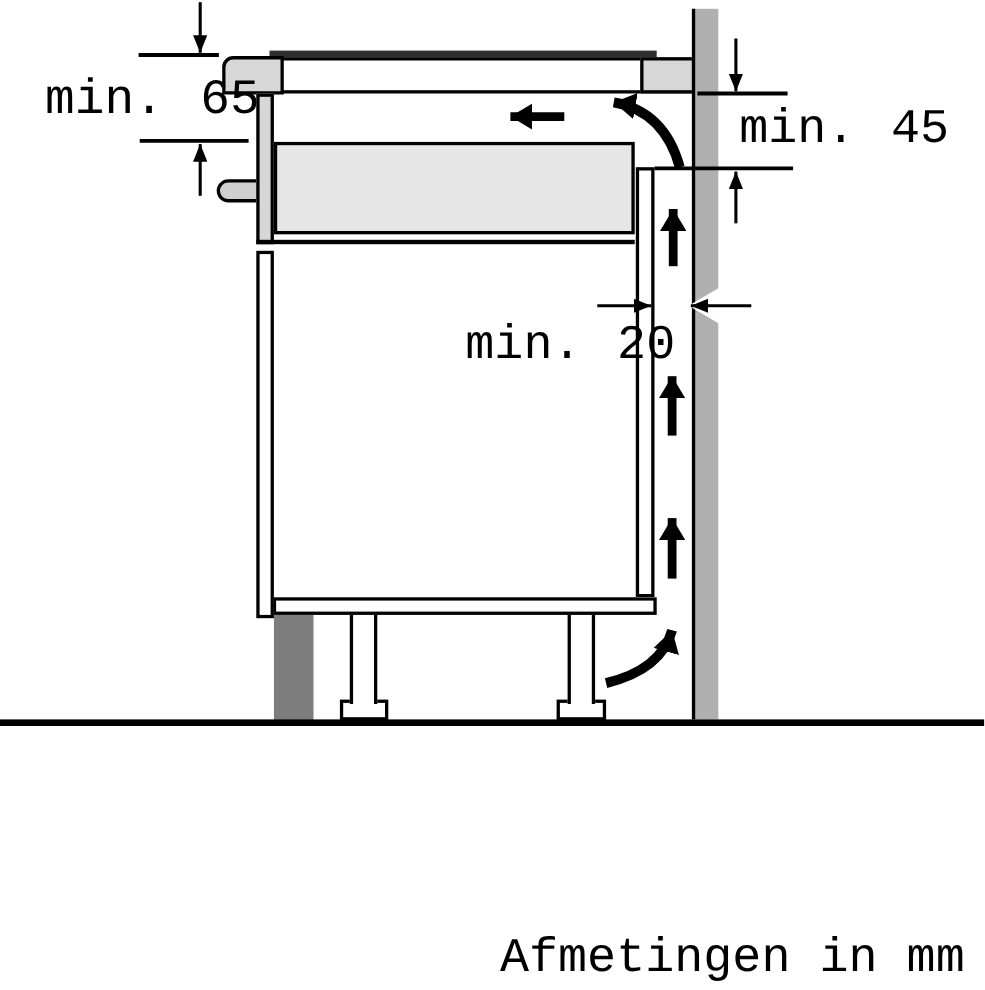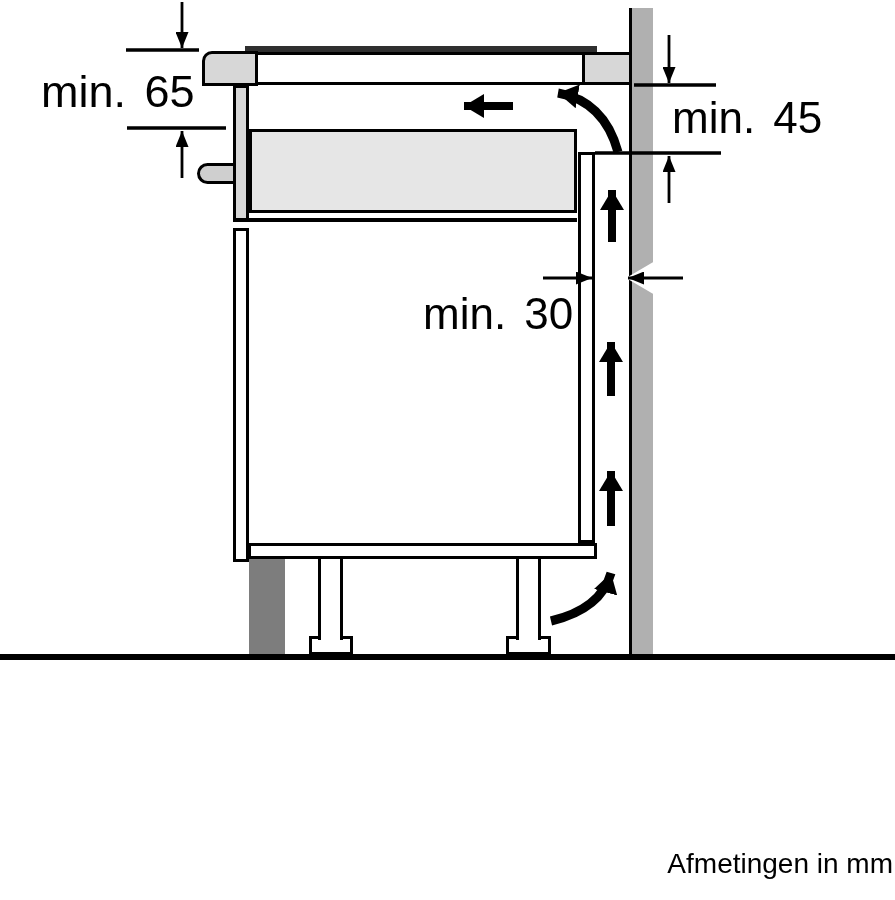--- a/index.html
+++ b/index.html
@@ -1,19 +1,19 @@
 <!DOCTYPE html>
 <html style="--background: #ffffff; --line: #000000; --wall: #b0b0b0; --panel-light: #d7d7d7; --drawer-fill: #e6e6e6; --plinth: #7d7d7d; --glass-top: #2f2f2f;"><head>
 <meta charset="utf-8">
 <style>
   html,body{margin:0;padding:0;background:#fff;}
   .stage{
     position:relative;width:895px;height:900px;overflow:hidden;
     background:var(--background,#fff);
-    font-family:Liberation Sans, sans-serif;
+    font-family:Liberation Mono, monospace;
     color:var(--line,#000);
   }
   .abs{position:absolute;box-sizing:border-box;}
   
   .hob-glass{left:245px;top:46px;width:352px;height:7px;background:var(--glass-top,#2f2f2f);}
   .hob-left{left:202px;top:51px;width:56px;height:35px;background:var(--panel-light,#d7d7d7);
             border:3px solid var(--line);border-top-left-radius:10px;}
   .hob-body{left:255px;top:52px;width:378px;height:33px;background:#fff;
             border-top:3px solid var(--line);border-bottom:3px solid var(--line);border-left:2px solid var(--line);}
   .hob-right{left:582px;top:52px;width:50px;height:33px;background:var(--panel-light,#d7d7d7);
@@ -39,21 +39,21 @@
   .wall{left:629px;top:8px;width:24px;height:646px;background:var(--wall,#b0b0b0);
         border-left:3px solid var(--line);}
   .floor{left:0;top:654px;width:895px;height:6px;background:var(--line);}
   
   .lbl{position:absolute;line-height:1;white-space:nowrap;}
   .dim{font-size:45px;word-spacing:6px;}
   .lbl-min65{left:41px;top:69px;}
   .lbl-min45{left:672px;top:96px;font-size:44px;}
   .lbl-min20{left:423px;top:292px;font-size:44px;}
   .lbl-lade{left:266px;top:152px;font-size:46px;}
-  .lbl-footer{right:2px;top:850px;font-size:28px;}
+  .lbl-footer{right:18px;top:850px;font-size:44px;}
   svg.overlay{position:absolute;left:0;top:0;pointer-events:none;}
 </style>
 </head>
 <body>
 
 <div class="stage">
 
   <div class="abs hob-glass"></div>
   <div class="abs hob-body"></div>
   <div class="abs hob-left"></div>
@@ -104,15 +104,15 @@
     <line x1="513" y1="106" x2="464" y2="106" stroke="#000" stroke-width="8" marker-end="url(#mfat)"></line>
     <path d="M 618 152 Q 604 101 558 93" fill="none" stroke="#000" stroke-width="9" marker-end="url(#mfat)"></path>
     <line x1="612" y1="242" x2="612" y2="190" stroke="#000" stroke-width="8" marker-end="url(#mfat)"></line>
     <line x1="611" y1="396" x2="611" y2="342" stroke="#000" stroke-width="8" marker-end="url(#mfat)"></line>
     <line x1="611" y1="526" x2="611" y2="471" stroke="#000" stroke-width="8" marker-end="url(#mfat)"></line>
     <path d="M 551 621 Q 601 609 611 573" fill="none" stroke="#000" stroke-width="9" marker-end="url(#mfat)"></path>
   </svg>
 
   <div class="lbl dim lbl-min65">min. 65</div>
   <div class="lbl dim lbl-min45">min. 45</div>
-  <div class="lbl dim lbl-min20">min. 30</div>
+  <div class="lbl dim lbl-min20">min. 20</div>
   <div class="lbl lbl-footer">Afmetingen in mm</div>
 </div>
 
 </body></html>

